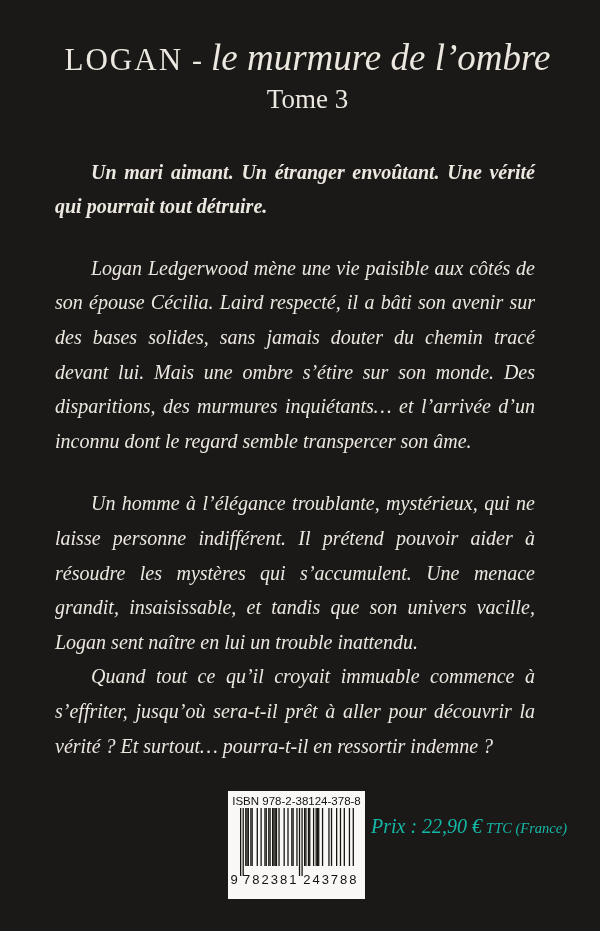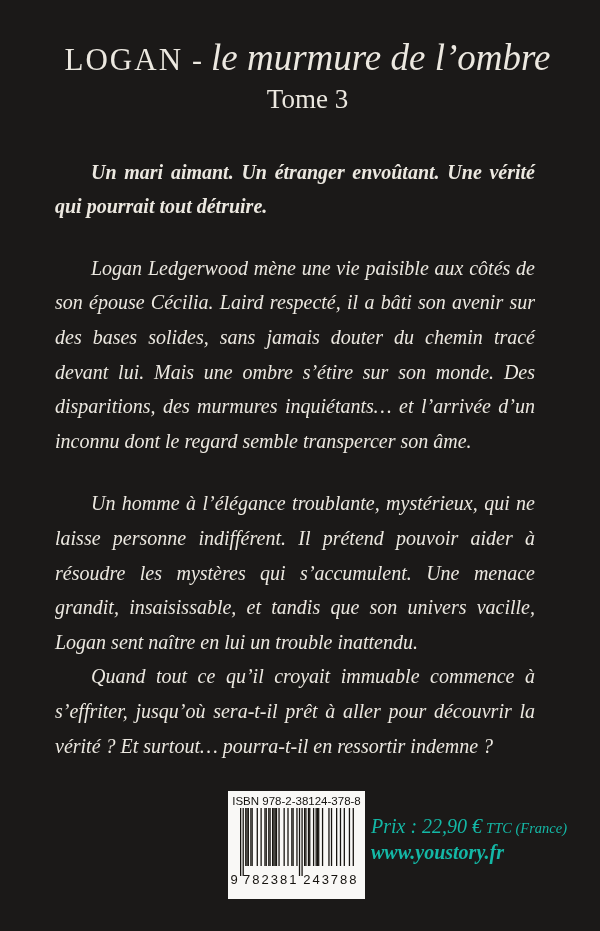--- a/index.html
+++ b/index.html
@@ -108,16 +108,15 @@
         <text x="39.72" y="76" text-anchor="middle" font-family="&quot;Liberation Sans&quot;,&quot;DejaVu Sans&quot;,sans-serif" font-size="13" letter-spacing="2" fill="#16130f">782381</text>
         <text x="99.88" y="76" text-anchor="middle" font-family="&quot;Liberation Sans&quot;,&quot;DejaVu Sans&quot;,sans-serif" font-size="13" letter-spacing="2" fill="#16130f">243788</text>
       </svg>
   </div>
 
   <div class="price-block">
     <div class="price-line">
       <span class="price-main">Prix : 22,90 €</span>
       <span class="price-suffix">TTC (France)</span>
     </div>
-    <div class="website">www.youstory.fr</div>
   </div>
 
 </div>
 
 </body></html>

